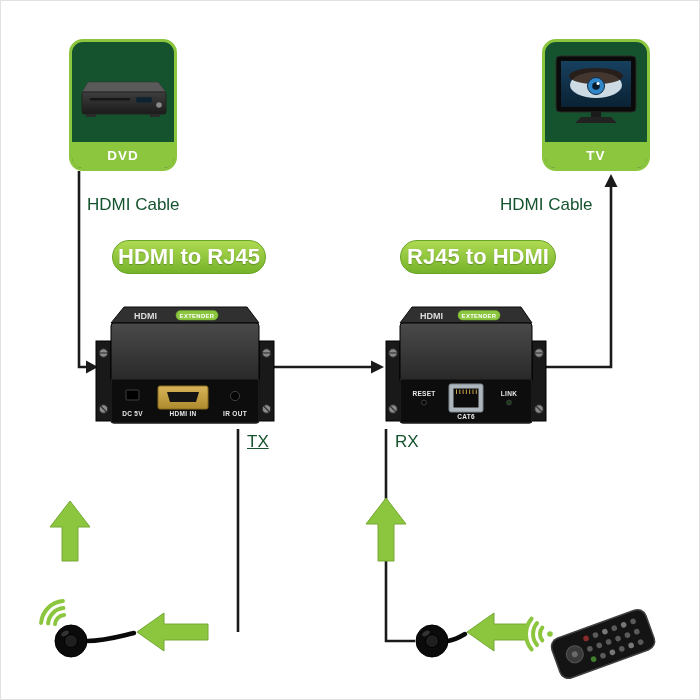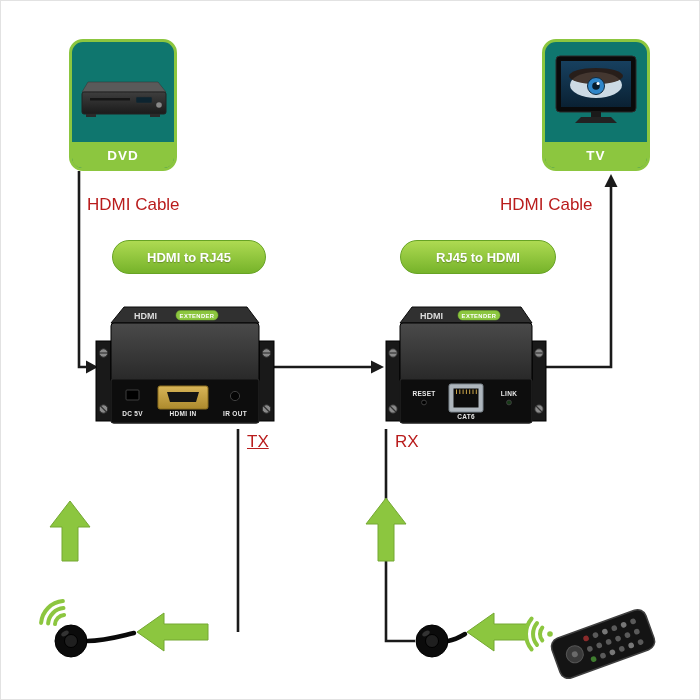--- a/index.html
+++ b/index.html
@@ -12,36 +12,36 @@
   .wire{fill:none;stroke:#1a1a1a;stroke-width:2.6px;}
   .whead{fill:#1a1a1a;}
   .garrow{fill:#8CC63F;stroke:#74A832;stroke-width:1px;}
   .warc{fill:none;stroke:#8CC63F;stroke-width:4px;stroke-linecap:round;}
   .wdot{fill:#8CC63F;}
   svg text{font-family:"Liberation Sans",sans-serif;}
   .portlabel{font-size:6.5px;font-weight:bold;fill:#e8e8e8;text-anchor:middle;letter-spacing:.3px;}
   .brand{font-size:9px;font-weight:bold;fill:#dcdcdc;}
   .pilltext{font-size:5.8px;font-weight:bold;fill:#ffffff;text-anchor:middle;letter-spacing:.4px;}
   .nodebox{
-    position:absolute;width:108px;height:132px;background:#0f766e;
+    position:absolute;width:108px;height:132px;background:#14532d;
     border:3px solid #8CC63F;border-radius:14px;box-sizing:border-box;
   }
   .nodeart{position:absolute;left:0;top:4px;width:102px;height:96px;}
   .nodestrip{
     position:absolute;left:0;right:0;bottom:0;height:26px;background:#8CC63F;
     border-radius:0 0 10px 10px;color:#fff;font-weight:bold;font-size:13.5px;
     display:flex;align-items:center;justify-content:center;letter-spacing:1px;
   }
   .banner{
     position:absolute;height:34px;border-radius:17px;
     background:linear-gradient(#aeda52,#76b32a);border:1px solid #67a324;
-    color:#fff;font-weight:bold;font-size:13px;display:flex;align-items:center;
+    color:#fff;font-weight:bold;font-size:22px;display:flex;align-items:center;
     justify-content:center;text-shadow:0 1px 1px rgba(0,0,0,.25);box-sizing:border-box;
   }
-  .txt{position:absolute;font-size:17px;color:#b91c1c;font-weight:500;}
+  .txt{position:absolute;font-size:17px;color:#14532d;font-weight:500;}
   .netlabel span{display:block;line-height:22px;}
 </style>
 </head>
 <body>
 
 <div class="canvas">
 
   <svg class="overlay" width="700" height="700" viewBox="0 0 700 700">
     <defs>
       <linearGradient id="gBody" x1="0" y1="0" x2="0" y2="1">

